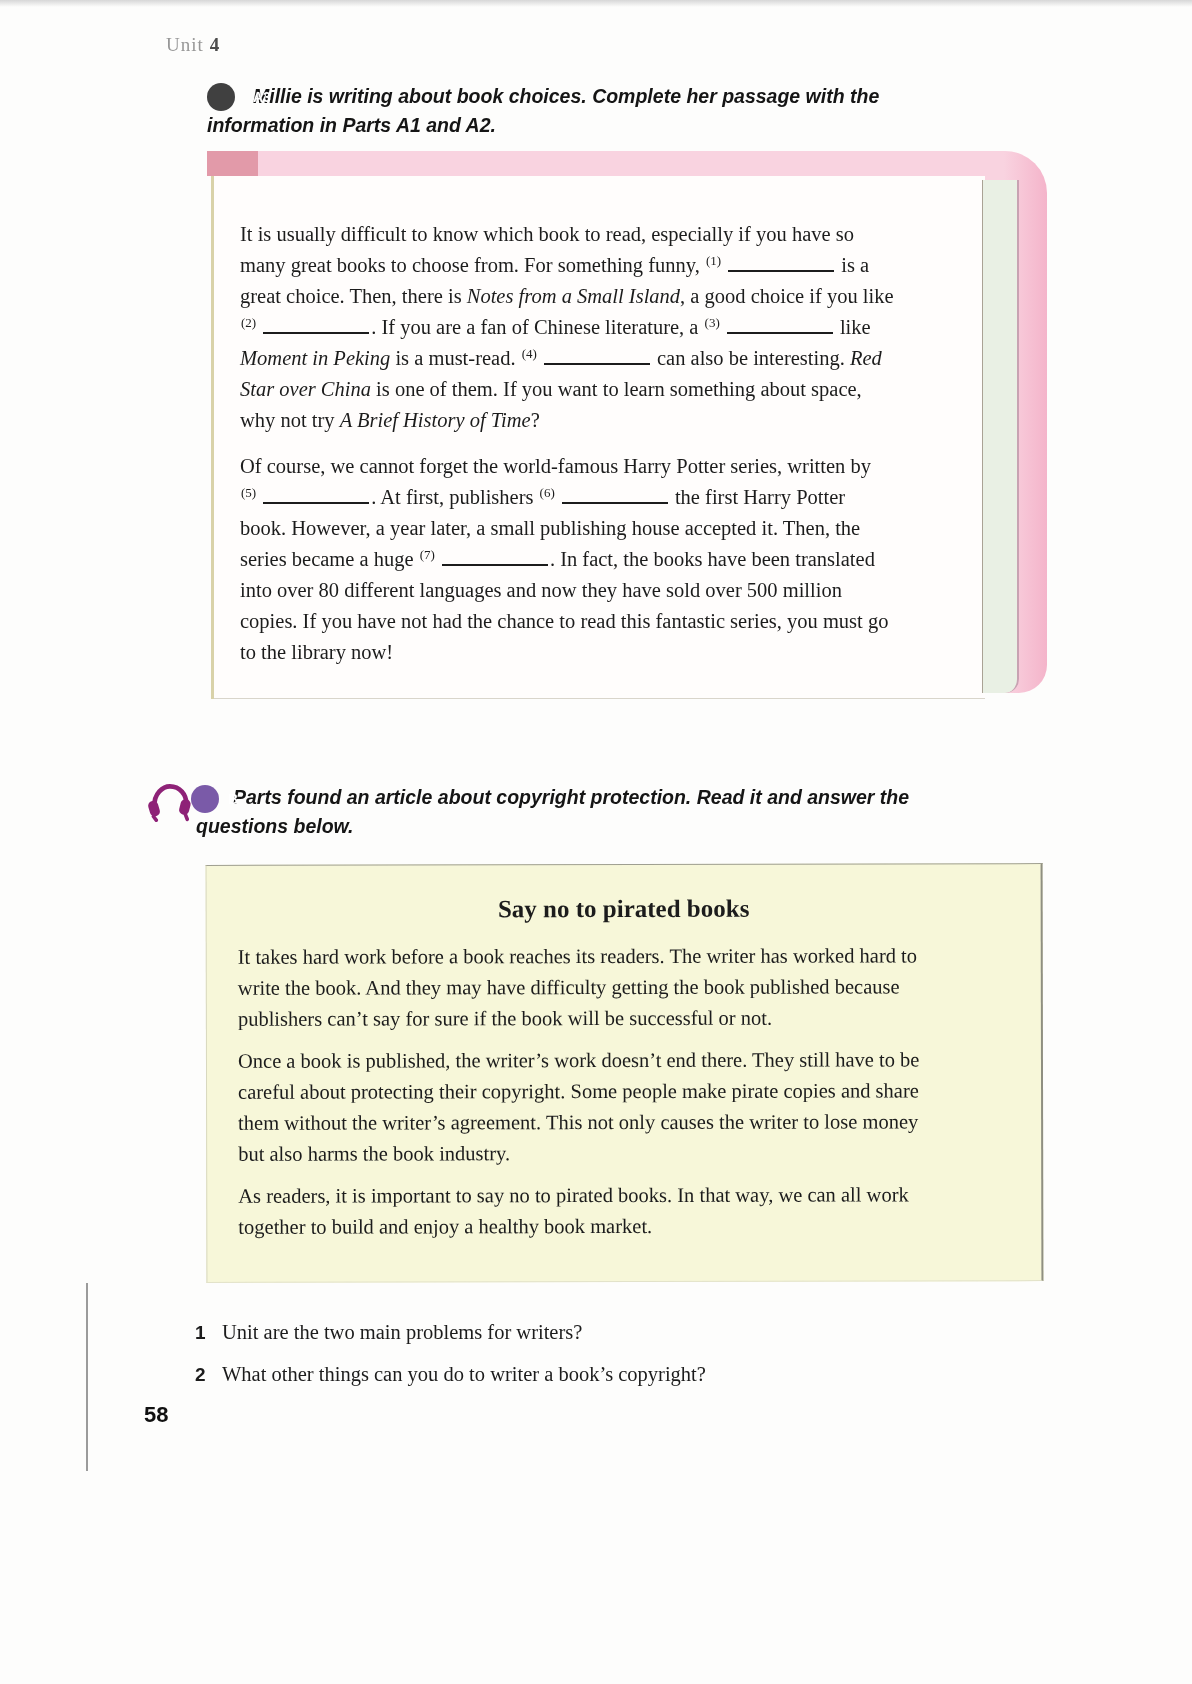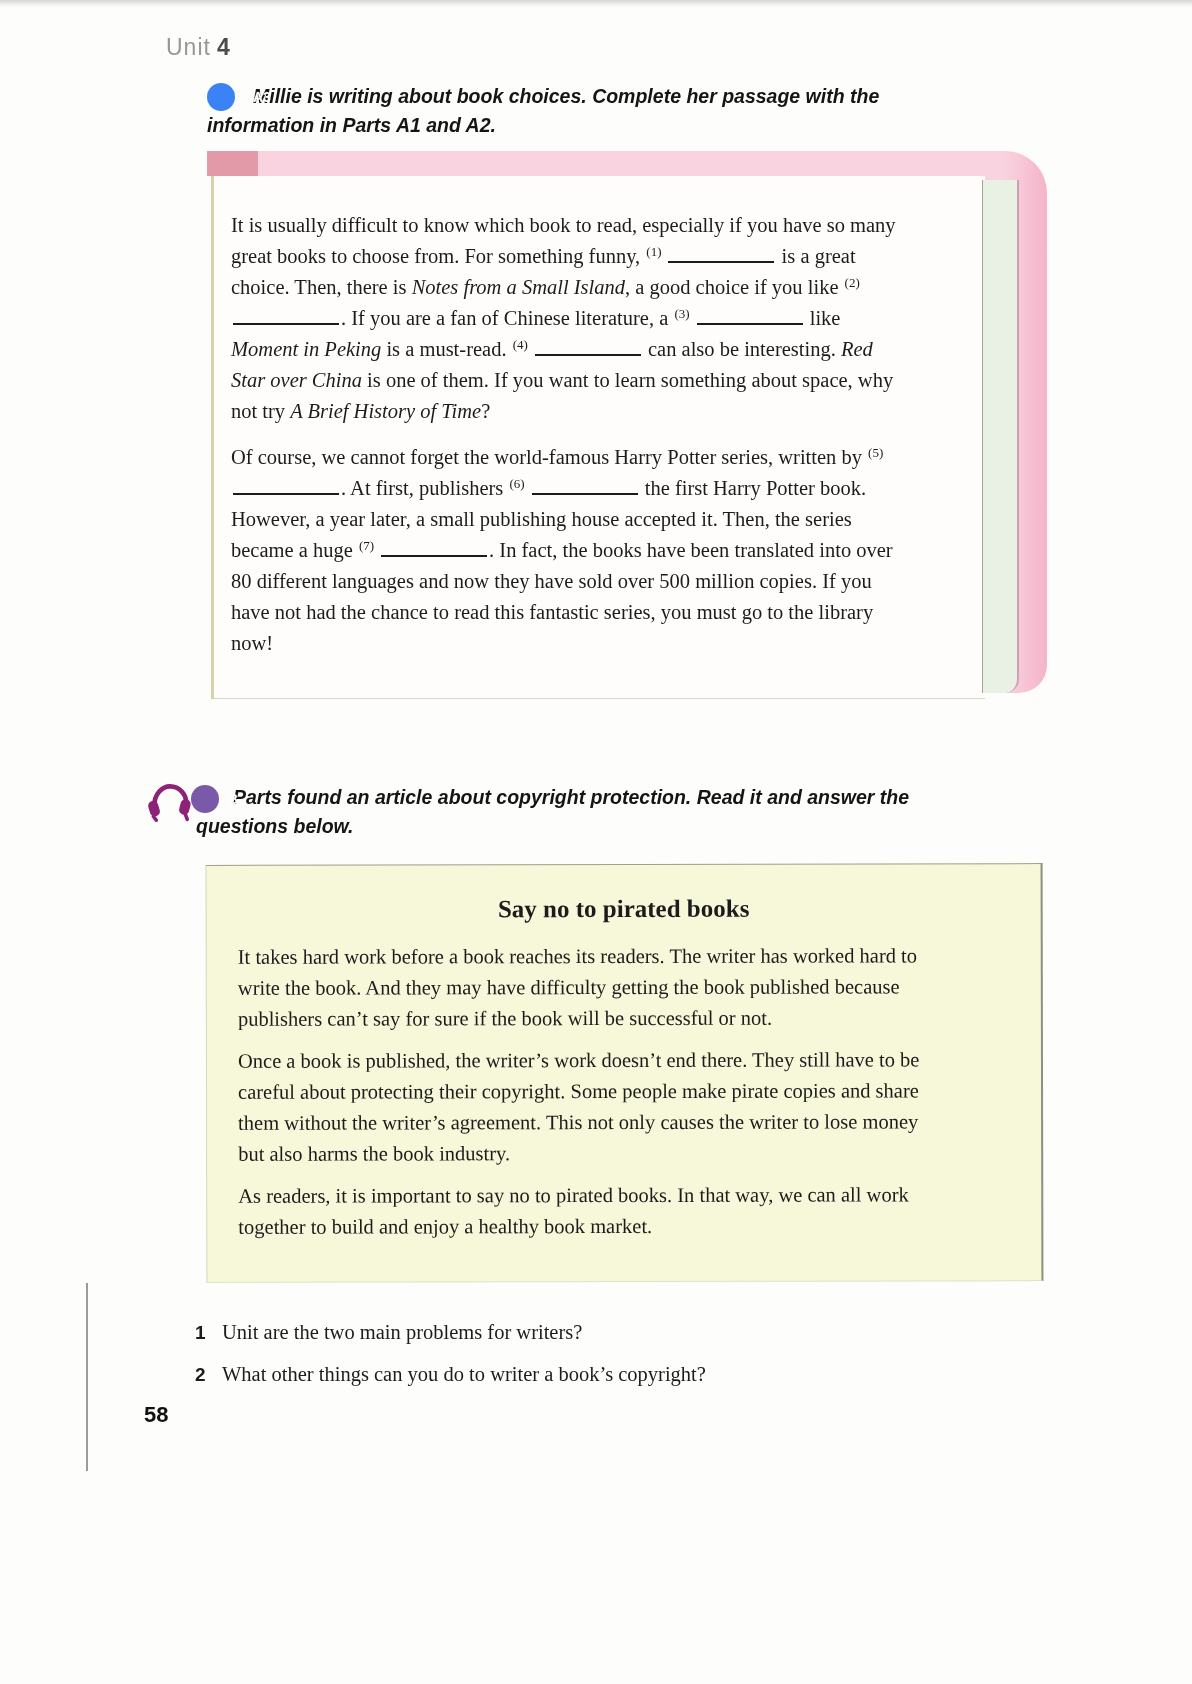--- a/index.html
+++ b/index.html
@@ -5,27 +5,27 @@
   html,body{margin:0;padding:0;}
   body{
     width:1192px;height:1684px;position:relative;
     background:#fdfdfc;overflow:hidden;
     font-family:"Liberation Serif",serif;color:#1c1c1c;
   }
   .top-shade{position:absolute;top:0;left:0;right:0;height:7px;
     background:linear-gradient(#d7d7d7,rgba(255,255,255,0));}
   
   .unit{position:absolute;left:166px;top:34px;
-    font-family:Liberation Sans, sans-serif;font-size:23px;letter-spacing:1px;color:#979797;}
+    font-family:Liberation Serif, serif;font-size:19px;letter-spacing:1px;color:#979797;}
   .unit b{color:#4c4c4c;margin-left:6px;}
   
   .instr{position:absolute;font-family:"Liberation Sans",sans-serif;
     font-style:italic;font-weight:600;font-size:19.5px;line-height:29px;color:#151515;}
   .badge{position:absolute;width:28px;height:28px;border-radius:50%;
-    background:#3b82f6;color:#fff;text-align:center;line-height:28px;
+    background:#404040;color:#fff;text-align:center;line-height:28px;
     font-family:"Liberation Sans",sans-serif;font-style:normal;font-weight:700;font-size:14px;}
   #a3-row{left:207px;top:82px;width:766px;text-indent:46px;}
   #a3-badge{left:0;top:1px;}
   #b-row{left:196px;top:783px;width:800px;text-indent:37px;}
   #b-badge{left:-5px;top:2px;background:#7a5aa8;}
   #hp-icon{position:absolute;left:146px;top:780px;width:46px;height:42px;}
   
   .pinkbox{position:absolute;left:207px;top:151px;width:840px;height:556px;}
   .pb-band{position:absolute;top:0;right:0;bottom:14px;width:96px;
     background:linear-gradient(90deg,#f9d3e0 55%,#f4b4ca);
@@ -33,21 +33,21 @@
   .pb-strip{position:absolute;left:0;top:0;right:58px;height:25px;background:#f9d3e0;}
   .pb-dark{position:absolute;left:0;top:0;width:51px;height:25px;background:#e29aa9;}
   .pb-card{position:absolute;left:4px;top:25px;right:62px;bottom:8px;
     background:#fffdfc;border-bottom:1px solid #d9d5cb;}
   .pb-tan{position:absolute;left:4px;top:25px;bottom:8px;width:3px;background:#d9d2a9;}
   .pb-mint{position:absolute;right:28px;top:29px;bottom:14px;width:34px;
     background:#e9f0e4;border-left:1px solid #a9a294;border-right:2px solid #c8a2b2;
     border-radius:0 0 14px 0;}
   .pb-text{position:absolute;left:21px;top:25px;width:678px;padding-top:31px;
     font-size:20.5px;line-height:31px;}
-  .pb-text p{margin:3px;}
+  .pb-text p{margin:12px;}
   .pb-text p + p{margin-top:15px;}
   .bnum{font-size:13px;vertical-align:7px;margin:0 5px 0 1px;font-style:normal;line-height:0;}
   .blank{display:inline-block;width:106px;border-bottom:2px solid #1c1c1c;margin:0 2px;}
   
   .note{position:absolute;left:206px;top:864px;width:837px;height:418px;
     background:#f7f7d9;box-sizing:border-box;
     border-top:1px solid #9f9f91;border-right:2px solid #8f8f81;
     border-left:1px solid #d8d8bf;border-bottom:1px solid #e2e2c9;
     transform:rotate(-0.12deg);}
   .note-title{margin:28px 0 0 0;text-align:center;font-size:25px;font-weight:700;line-height:32px;}

